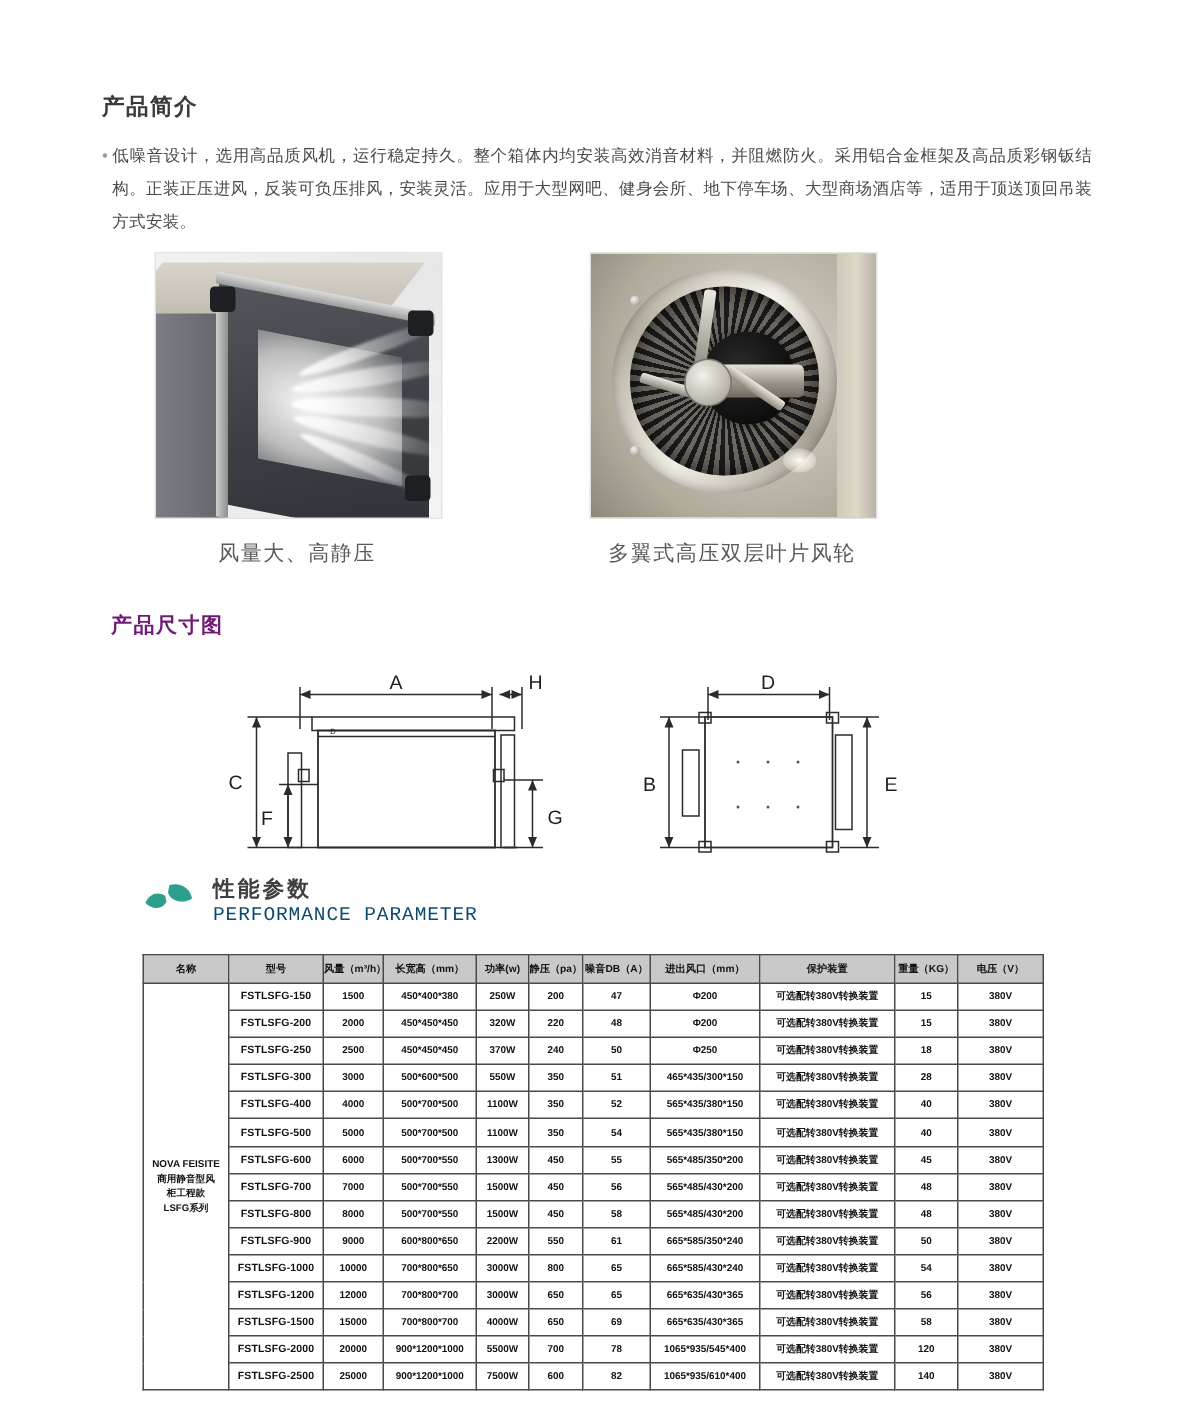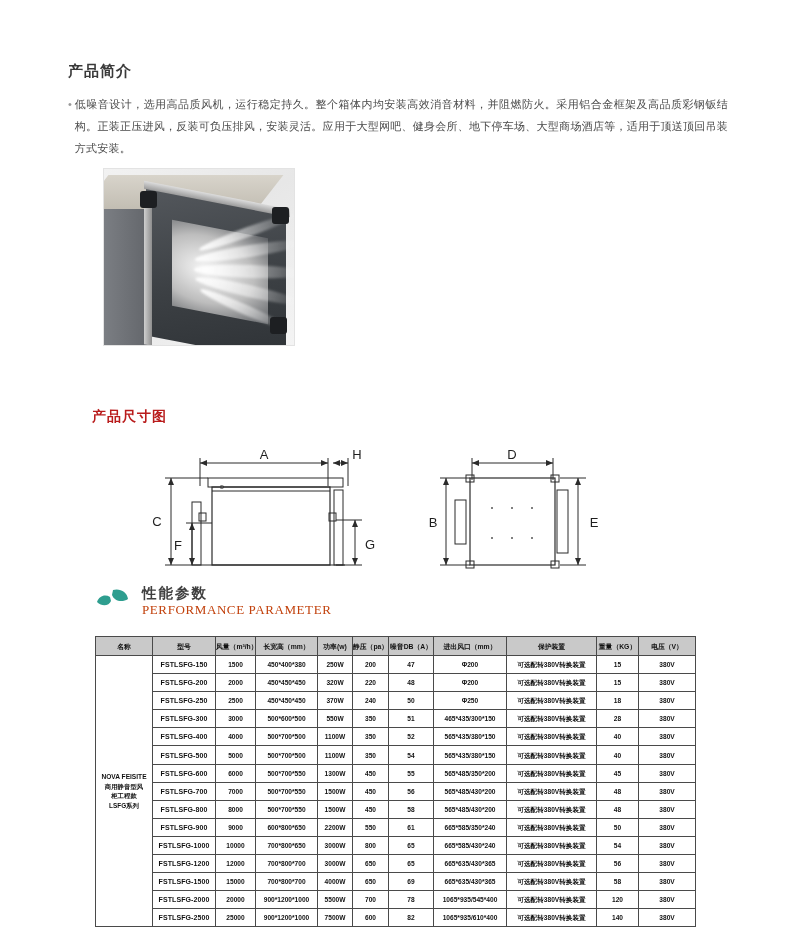--- a/index.html
+++ b/index.html
@@ -136,28 +136,28 @@
   .ph2 .rail{
     position:absolute;right:0;top:0;width:26px;height:176px;
     background:linear-gradient(90deg,#cfc9bb,#ded8ca,#b9b3a5);
   }
   .ph2 .glow{
     position:absolute;left:128px;top:130px;width:22px;height:16px;border-radius:50%;
     background:radial-gradient(ellipse,#fffdf4,rgba(255,253,244,0));
   }
 
   
-  .dim-head{position:absolute;left:92px;top:408px;font-size:14px;font-weight:bold;color:#b91c1c;letter-spacing:1px;}
+  .dim-head{position:absolute;left:74px;top:408px;font-size:14px;font-weight:bold;color:#701a75;letter-spacing:1px;}
   .drawings{position:absolute;left:0;top:428px;width:790px;height:150px;}
 
   
   .perf-head{position:absolute;left:96px;top:585px;display:flex;align-items:flex-start;}
   .leaf-ico{width:36px;height:30px;margin-right:10px;flex:0 0 auto;}
   .perf-txt .cn{font-size:14.5px;font-weight:bold;color:#3f3f3f;letter-spacing:2px;line-height:17px;}
-  .perf-txt .en{font-family:Liberation Serif, serif;font-size:13px;color:#c2410c;letter-spacing:.6px;line-height:16px;}
+  .perf-txt .en{font-family:Liberation Mono, monospace;font-size:13px;color:#0c4a6e;letter-spacing:.6px;line-height:16px;}
 
   
   .tbl-wrap{position:absolute;left:95px;top:636px;width:600px;}
   table.spec{
     border-collapse:collapse;width:600px;
     font-size:6.6px;color:#111;
     table-layout:fixed;
   }
   table.spec th,table.spec td{
     border:1px solid #4a4a4a;
@@ -207,22 +207,41 @@
         <div class="opening"></div>
         <div class="flow f1"></div>
         <div class="flow f2"></div>
         <div class="flow f3"></div>
         <div class="flow f4"></div>
         <div class="flow f5"></div>
         <div class="corner c1"></div>
         <div class="corner c2"></div>
         <div class="corner c3"></div>
       </div>
+      <div class="caption">风量大、高静压</div>
     </div>
 
+    <div class="photo-block right">
+      <div class="photo ph2">
+        <div class="plate"></div>
+        <div class="ring"></div>
+        <div class="wheel"></div>
+        <div class="inlet"></div>
+        <div class="shaft"></div>
+        <div class="arm a1"></div>
+        <div class="arm a2"></div>
+        <div class="arm a3"></div>
+        <div class="hub"></div>
+        <div class="bolt b1"></div>
+        <div class="bolt b2"></div>
+        <div class="rail"></div>
+        <div class="glow"></div>
+      </div>
+      <div class="caption">多翼式高压双层叶片风轮</div>
+    </div>
   </div>
 
   <div class="dim-head">产品尺寸图</div>
 
   <div class="drawings">
     <svg width="790" height="150" viewBox="0 0 790 150">
       <g stroke="#2b2b2b" fill="none" stroke-width="1">
 
         <line x1="200" y1="35" x2="328" y2="35"></line>
         <polygon points="200,35 207,32 207,38" fill="#2b2b2b" stroke="none"></polygon>

